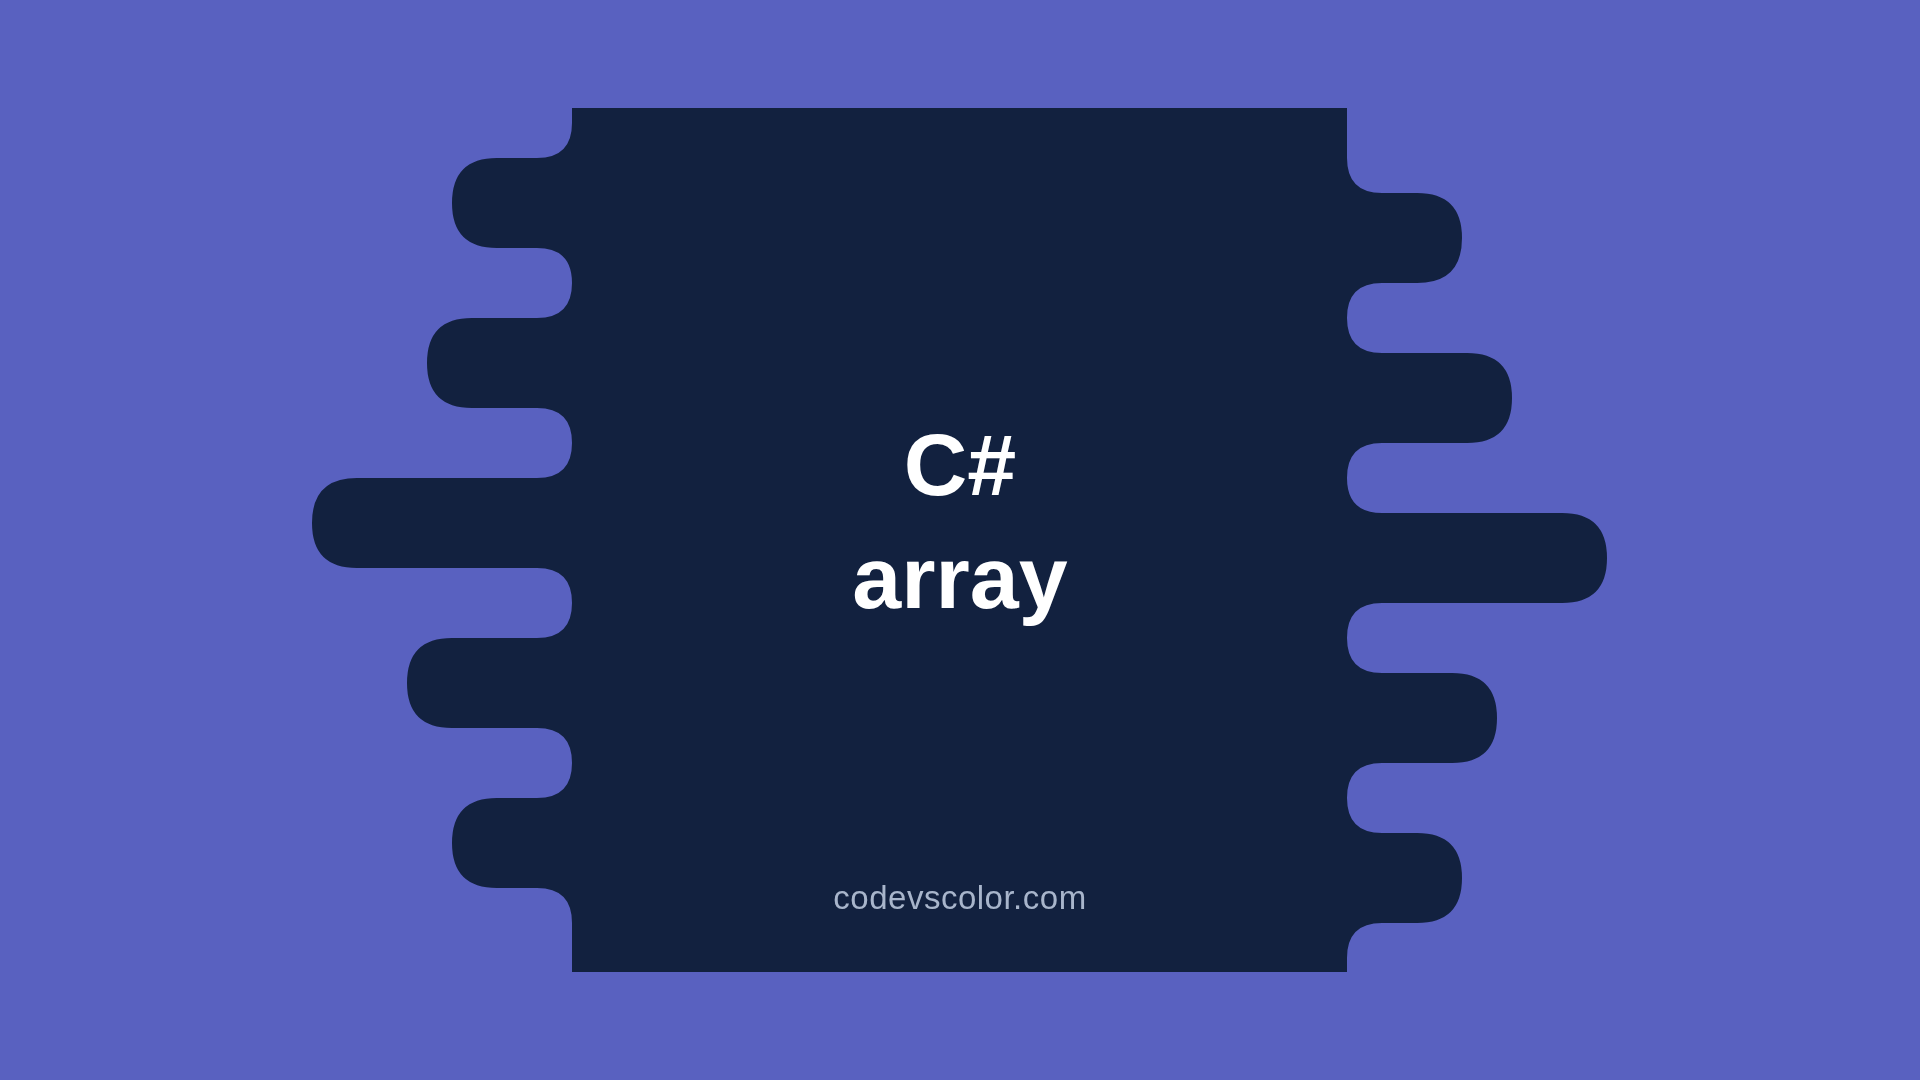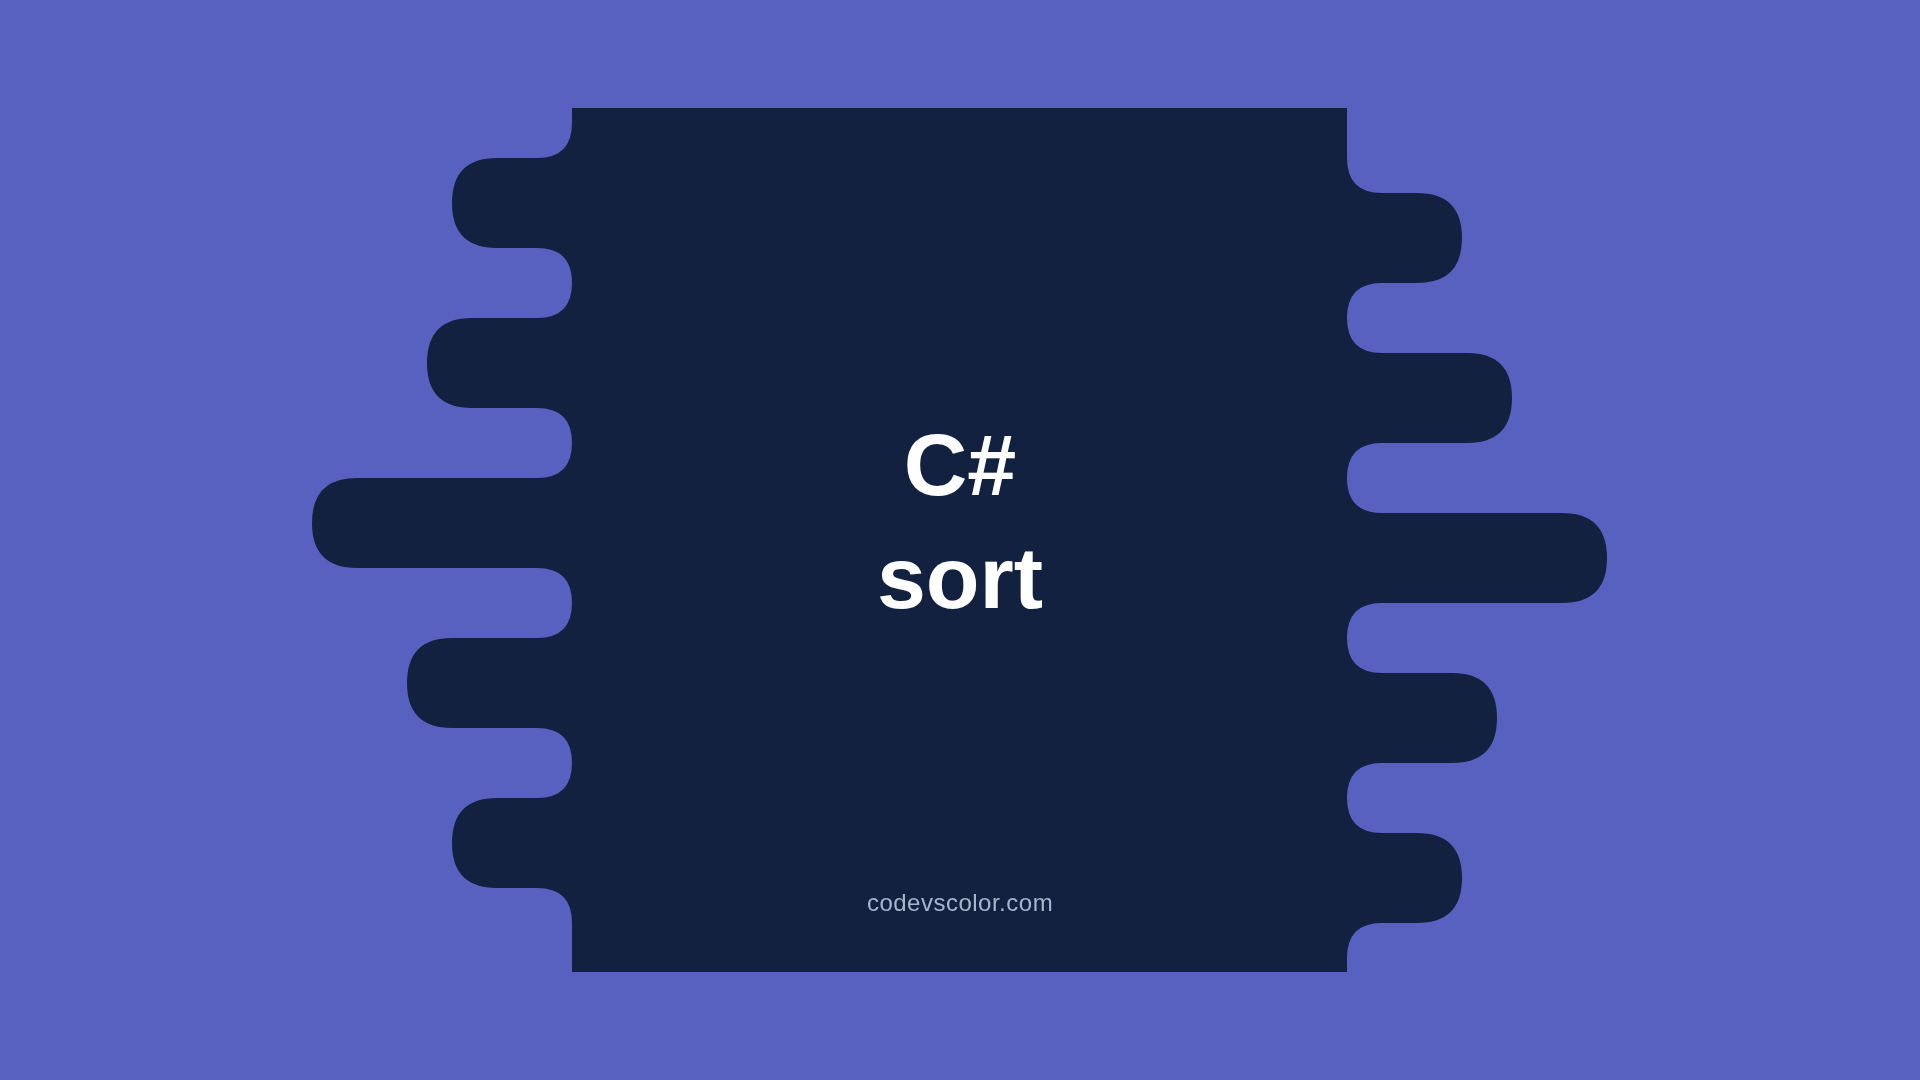--- a/index.html
+++ b/index.html
@@ -45,21 +45,21 @@
       line-height: 1.28;
       white-space: pre-line;
     }
     .footer-text {
       position: absolute;
       bottom: 55px;
       left: 50%;
       transform: translateX(-50%);
       color: #a8b5cb;
       font-family: Arial, Helvetica, sans-serif;
-      font-size: 24px;
+      font-size: 33px;
       font-weight: 400;
       z-index: 2;
       letter-spacing: 0.5px;
       text-align: right;
     }
   </style>
 </head>
 <body>
 
 <div class="card-container">
@@ -129,16 +129,16 @@
       Q 1270 175 1270 130
       Q 1270 85 1225 85
       L 1190 85
       Q 1155 85 1155 50
       L 1155 0
       Z
     "></path>
   </svg>
   <div class="content">
     <div class="title-text">C#</div>
-    <div class="title-text">sort</div>
+    <div class="title-text">array</div>
   </div>
   <div class="footer-text">codevscolor.com</div>
 </div>
 
 </body></html>

